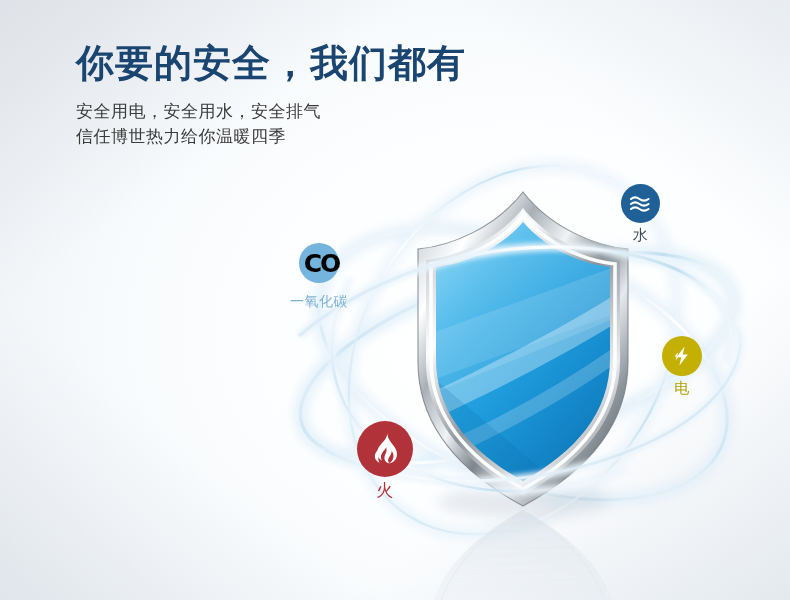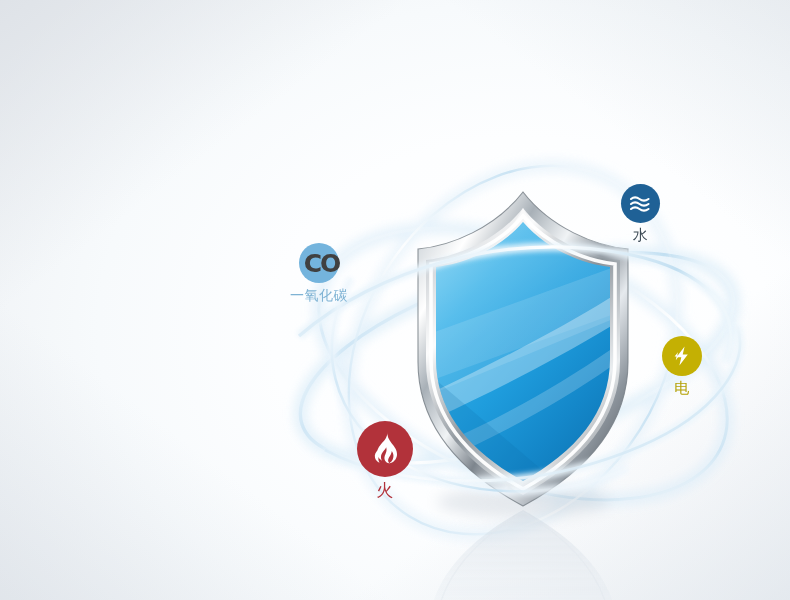--- a/index.html
+++ b/index.html
@@ -102,26 +102,26 @@
 
   
   #badge-co { left: 290px; top: 243px; }
   #badge-co .disc {
     width: 40px; height: 40px;
     background: #74b4dd;
   }
   #badge-co .co-text {
     font-size: 25px;
     font-weight: 700;
-    color: #404040;
+    color: #000000;
     letter-spacing: -2px;
     transform: translateX(-1px);
     margin-left: 7px;
   }
-  #badge-co .cap { color: #7fb3d4; font-size: 14px; margin-top: 4px; font-family: Liberation Mono, monospace; }
+  #badge-co .cap { color: #7fb3d4; font-size: 14px; margin-top: 10px; font-family: Liberation Mono, monospace; }
 
   
   #badge-water { left: 621px; top: 184px; }
   #badge-water .disc {
     width: 39px; height: 39px;
     background: #1f6196;
   }
   #badge-water .cap { color: #3c4a55; }
 
   
@@ -312,20 +312,27 @@
                  C 210 392, 172 432, 172 490
                  L 172 560
                  L 364 560
                  L 364 490
                  C 364 432, 326 392, 268 360 Z" fill="url(#reflFade)"></path>
         <path d="M 268 362 C 214 394, 180 434, 180 488 L 180 540 L 356 540 L 356 488 C 356 434, 322 394, 268 362 Z" fill="none" stroke="#dde5ec" stroke-width="1.4" opacity="0.45"></path>
       </g>
     </svg>
   </div>
 
+  <div class="copy">
+    <h1 class="headline">你要的安全，我们都有</h1>
+    <div class="sub">
+      <div class="sub-line">安全用电，安全用水，安全排气</div>
+      <div class="sub-line">信任博世热力给你温暖四季</div>
+    </div>
+  </div>
 
 
   <div class="badge" id="badge-co">
     <div class="disc">
       <span class="co-text">CO</span>
     </div>
     <div class="cap">一氧化碳</div>
   </div>
 
   <div class="badge" id="badge-water">

